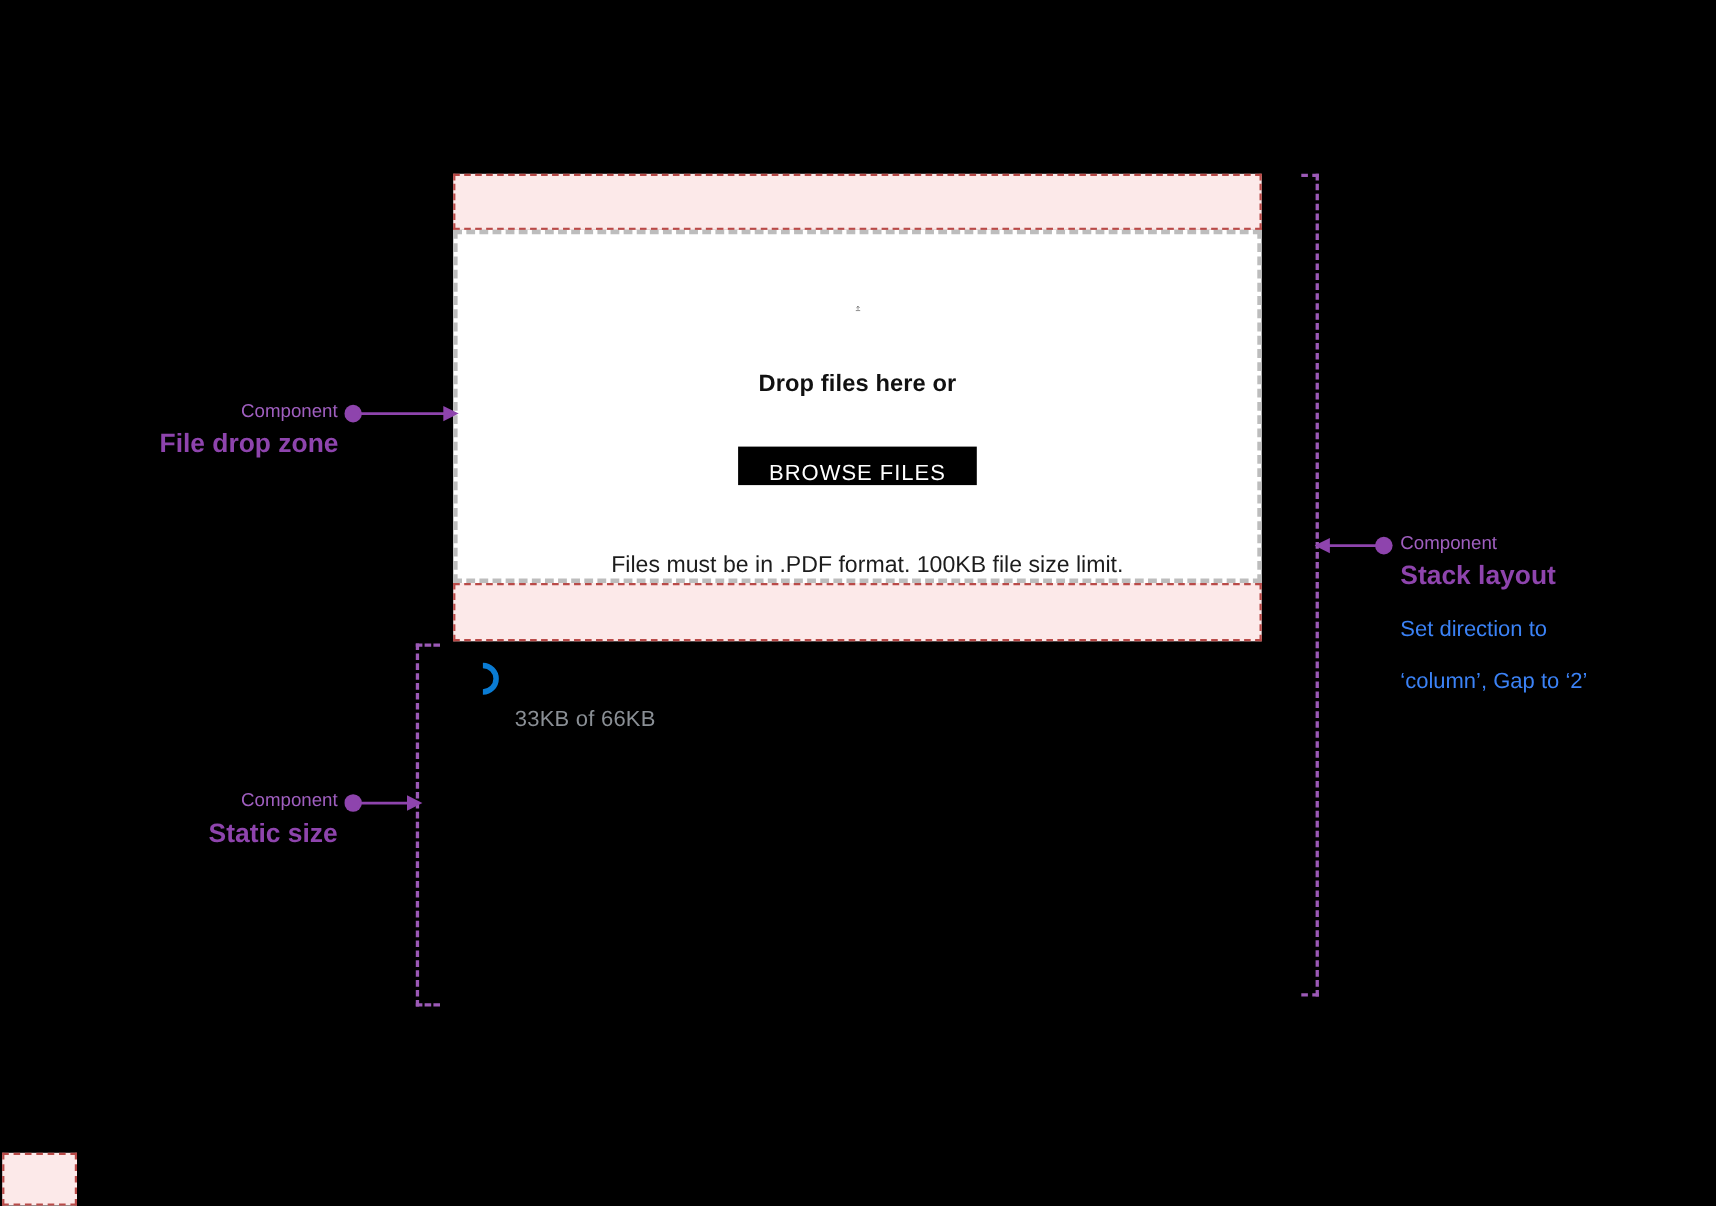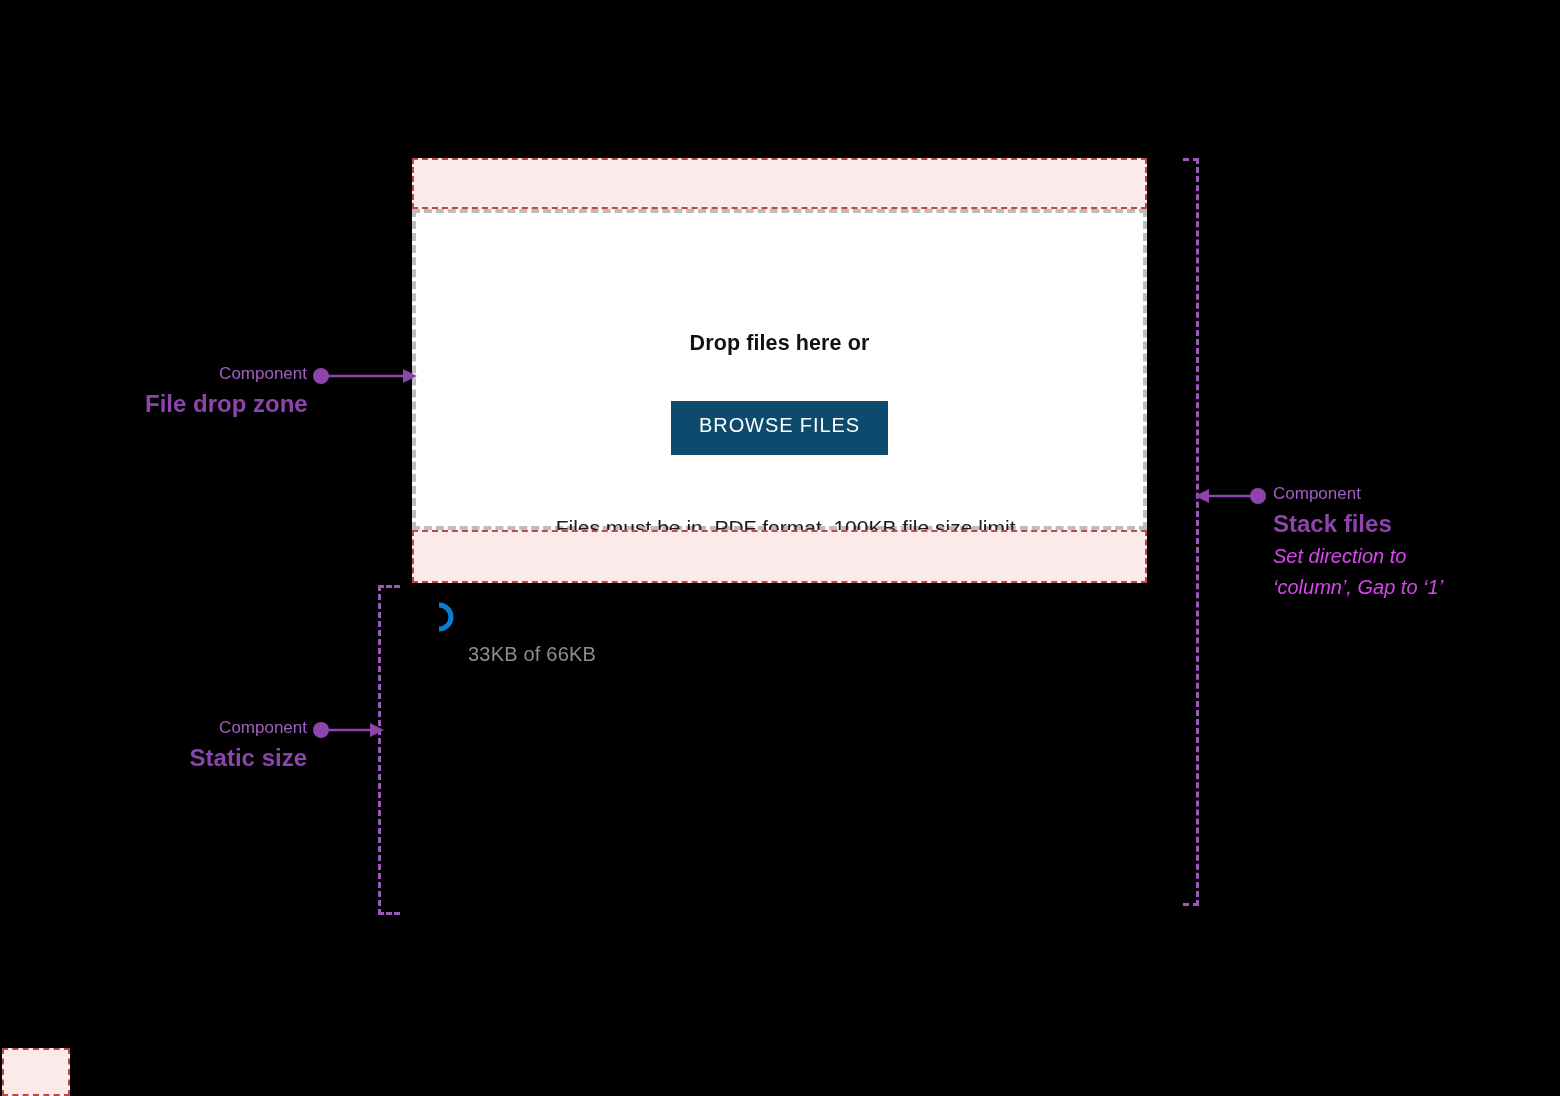--- a/index.html
+++ b/index.html
@@ -62,27 +62,27 @@
   #drop-title {
     margin-top: 20px;
     font-size: 21.5px;
     font-weight: bold;
     color: #111111;
     letter-spacing: 0.1px;
   }
 
   #browse-files-button {
     margin-top: 12px;
-    background: #0c4a6e;
+    background: #000000;
     color: #ffffff;
     border: none;
     font-family: "Liberation Sans", sans-serif;
     font-size: 20px;
     letter-spacing: 0.9px;
-    padding: 14px 28px 20px 28px;
+    padding: 14px 28px 1px 28px;
     cursor: pointer;
     line-height: 1;
   }
 
   #drop-help {
     margin-top: 28px;
     font-size: 21px;
     color: #1c1c1c;
     margin-left: 18px;
   }
@@ -127,24 +127,24 @@
   }
   .annot .title {
     font-size: 24px;
     font-weight: bold;
     color: #8e44ad;
     line-height: 1.45;
     white-space: nowrap;
   }
   .annot .note {
     font-size: 20px;
-    font-style: italic;
-    color: #d946ef;
+    color: #3b82f6;
     line-height: 1.55;
     white-space: nowrap;
+    margin-top: 16px;
   }
   #annot-dropzone {
     left: 145px;
     top: 362px;
     text-align: right;
     width: 162px;
   }
   #annot-list {
     left: 90px;
     top: 716px;
@@ -257,23 +257,23 @@
 </div>
 
 <svg class="connector" style="left:313px; top:717px;" width="72" height="26">
   <circle cx="8" cy="13" r="8" fill="#8e44ad"></circle>
   <line x1="14" y1="13" x2="60" y2="13" stroke="#8e44ad" stroke-width="2.5"></line>
   <polygon points="71,13 57,6 57,20" fill="#8e44ad"></polygon>
 </svg>
 
 <div class="annot" id="annot-stack">
   <div class="kicker">Component</div>
-  <div class="title">Stack files</div>
+  <div class="title">Stack layout</div>
   <div class="note">Set direction to</div>
-  <div class="note">‘column’, Gap to ‘1’</div>
+  <div class="note">‘column’, Gap to ‘2’</div>
 </div>
 
 <svg class="connector" style="left:1195px; top:483px;" width="72" height="26">
   <circle cx="63" cy="13" r="8" fill="#8e44ad"></circle>
   <line x1="11" y1="13" x2="57" y2="13" stroke="#8e44ad" stroke-width="2.5"></line>
   <polygon points="0,13 14,6 14,20" fill="#8e44ad"></polygon>
 </svg>
 
 <div id="padding-swatch"></div>
 

